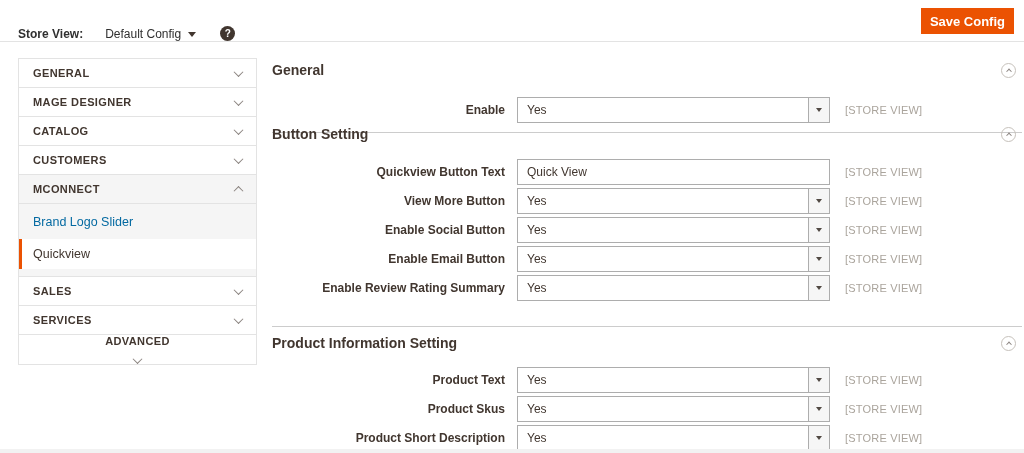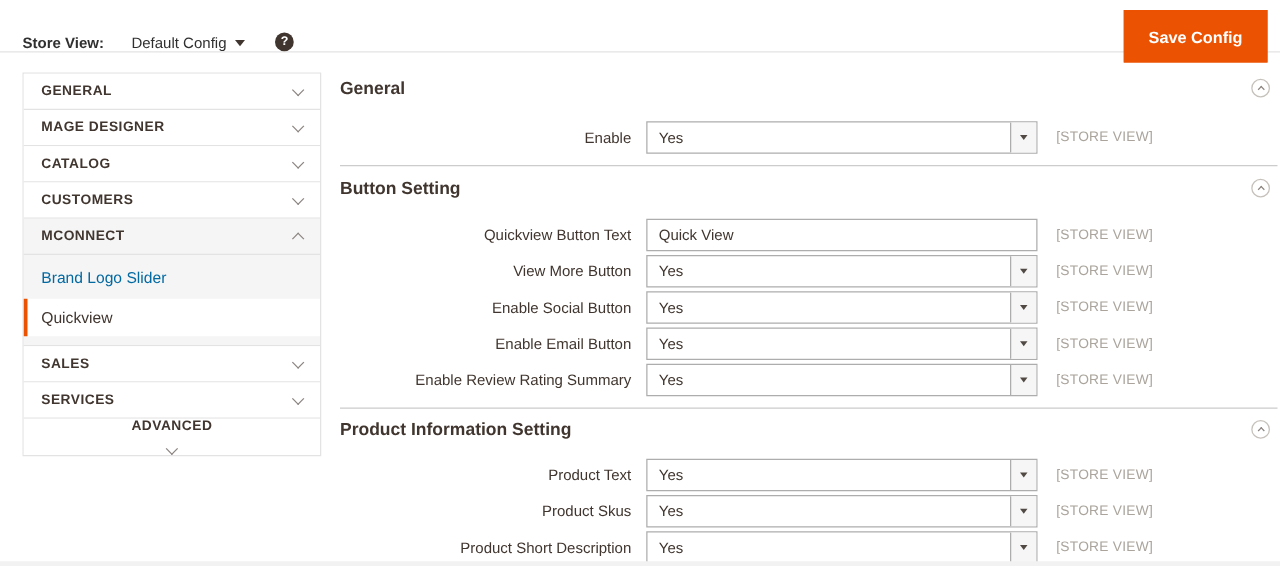--- a/index.html
+++ b/index.html
@@ -25,24 +25,24 @@
     border-left: 4px solid transparent; border-right: 4px solid transparent;
     border-top: 5px solid #41362f;
   }
   .help-icon {
     margin-left: 24px; width: 15px; height: 15px; border-radius: 50%;
     background: #41362f; color: #fff; font-size: 10px; font-weight: 700;
     display: flex; align-items: center; justify-content: center; cursor: pointer;
     line-height: 1;
   }
   .save-button {
-    position: absolute; right: 10px; top: 8px; height: 42px;
+    position: absolute; right: 10px; top: 8px; height: 26px;
     background: #eb5202; color: #fff; border: 1px solid #eb5202;
     font-family: "Liberation Sans", sans-serif;
-    font-size: 13px; font-weight: 700; padding: 0 19px; cursor: pointer;
+    font-size: 13px; font-weight: 700; padding: 0 8px; cursor: pointer;
   }
 
   
   .sidebar {
     position: absolute; left: 18px; top: 58px; width: 239px;
     background: #fff; border: 1px solid #e3e3e3;
   }
   .nav-row {
     height: 29px; display: flex; align-items: center; justify-content: space-between;
     padding: 0 14px; border-bottom: 1px solid #e3e3e3; cursor: pointer; background: #fff;
@@ -77,21 +77,21 @@
   .collapse-icon {
     width: 15px; height: 15px; border-radius: 50%; border: 1px solid #c6c1bb;
     display: flex; align-items: center; justify-content: center; cursor: pointer;
   }
   .collapse-icon .chev { width: 4px; height: 4px; border-color: #8a837f; }
   .collapse-icon .chev.up { transform: rotate(-135deg) translate(-1px,-1px); }
 
   .rows { display: flex; flex-direction: column; }
   .row { display: flex; align-items: center; height: 26px; margin-bottom: 3px; }
   .row-label {
-    width: 233px; text-align: right; font-size: 12px; font-weight: 400; color: #41362f;
+    width: 233px; text-align: right; font-size: 12px; font-weight: 700; color: #41362f;
   }
   .field { margin-left: 12px; width: 313px; height: 26px; position: relative; border-radius: 10px; }
   .control {
     width: 100%; height: 26px; border: 1px solid #adadad; background: #fff;
     display: flex; align-items: center; padding-left: 9px;
     font-size: 12px; color: #41362f; cursor: pointer;
   }
   .select-arrow {
     position: absolute; right: 1px; top: 1px; width: 21px; height: 24px;
     border-left: 1px solid #adadad; background: #f6f6f6;
@@ -184,21 +184,21 @@
             </span>
         </div>
       </div>
       <span class="scope">[STORE VIEW]</span>
     </div>
   </div>
 </div>
 
 <div class="divider" style="top:132px;"></div>
 
-<div class="section" style="top:140px;">
+<div class="section" style="top:124px;">
   <div class="section-header">
     <span class="section-title">Button Setting</span>
     <span class="collapse-icon">
         <span class="chev up"></span>
       </span>
   </div>
   <div class="rows" style="margin-top:15px;">
     <div class="row">
       <span class="row-label">Quickview Button Text</span>
       <div class="field">

